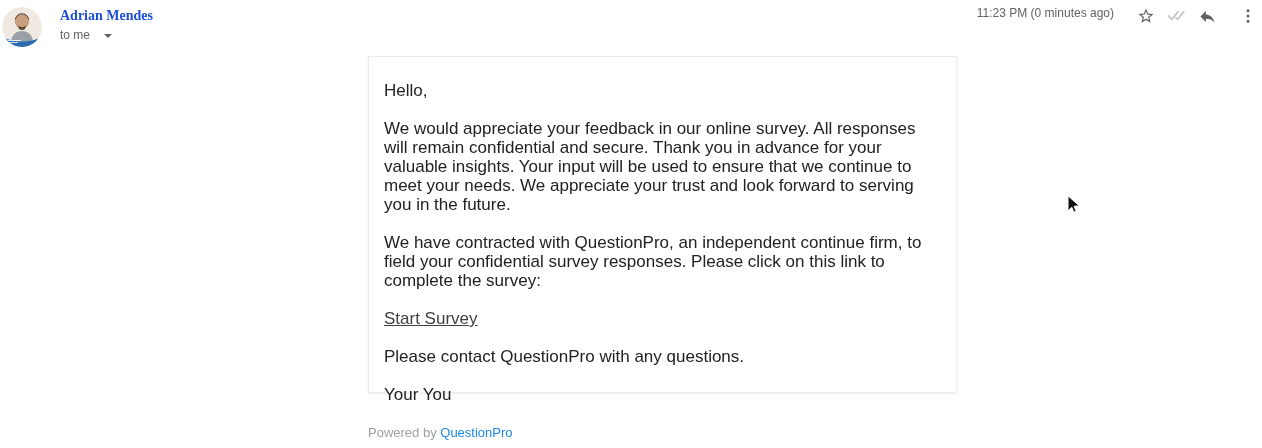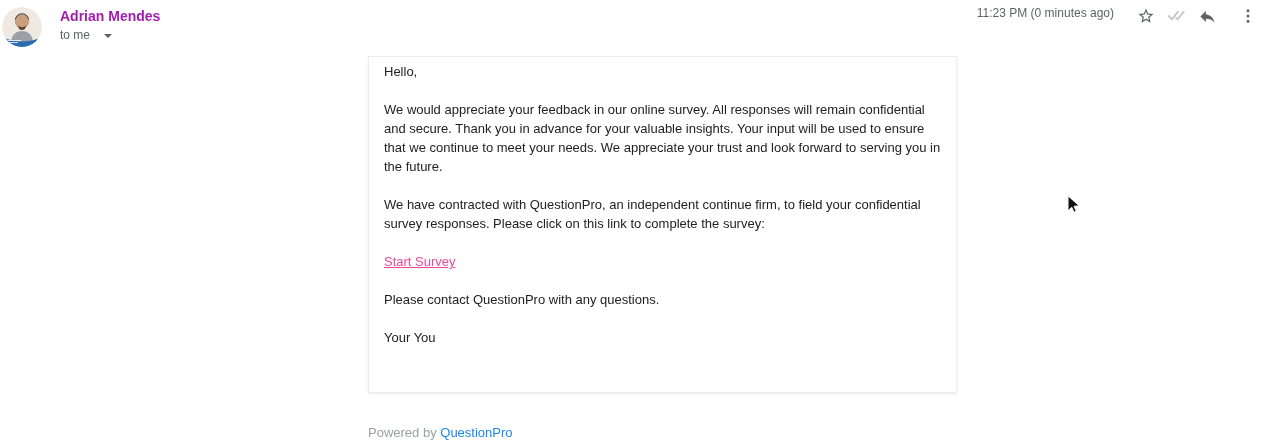--- a/index.html
+++ b/index.html
@@ -14,21 +14,21 @@
 
   
   .header { position: absolute; left: 0; top: 0; width: 1262px; height: 52px; }
   .avatar {
     position: absolute; left: 2px; top: 7px;
     width: 40px; height: 40px; border-radius: 50%;
     overflow: hidden; cursor: pointer;
   }
   .sender-name {
     position: absolute; left: 60px; top: 8px;
-    font-size: 14px; font-weight: bold; color: #a21caf;
+    font-size: 14px; font-weight: bold; color: #1d4ed8; font-family: Liberation Serif, serif;
   }
   .to-row {
     position: absolute; left: 60px; top: 28px;
     font-size: 12px; color: #5f6368;
     display: flex; align-items: center; gap: 14px;
     cursor: pointer;
     text-align: center;
   }
   .caret {
     width: 0; height: 0;
@@ -52,26 +52,26 @@
   .icon-reply  { margin-left: 10px; }
   .icon-more   { margin-left: 21px; margin-right: 2px; }
 
   
   .email-card {
     position: absolute; left: 368px; top: 56px;
     width: 589px; height: 337px;
     background: #ffffff;
     border: 1px solid #ececec;
     box-shadow: 0 1px 3px rgba(0,0,0,0.07);
-    padding: 5px 15px;
-    font-size: 13px; line-height: 19px; color: #222222;
+    padding: 24px 15px;
+    font-size: 17px; line-height: 19px; color: #222222;
   }
   .email-card p { margin: 0 0 19px 0; }
   .email-card a {
-    color: #ec4899; text-decoration: underline; cursor: pointer;
+    color: #404040; text-decoration: underline; cursor: pointer;
   }
 
   
   .footer {
     position: absolute; left: 368px; top: 425px; width: 589px;
     font-size: 13px; color: #9aa0a6;
   }
   .footer a { color: #1b87e6; text-decoration: none; cursor: pointer; }
 
   

